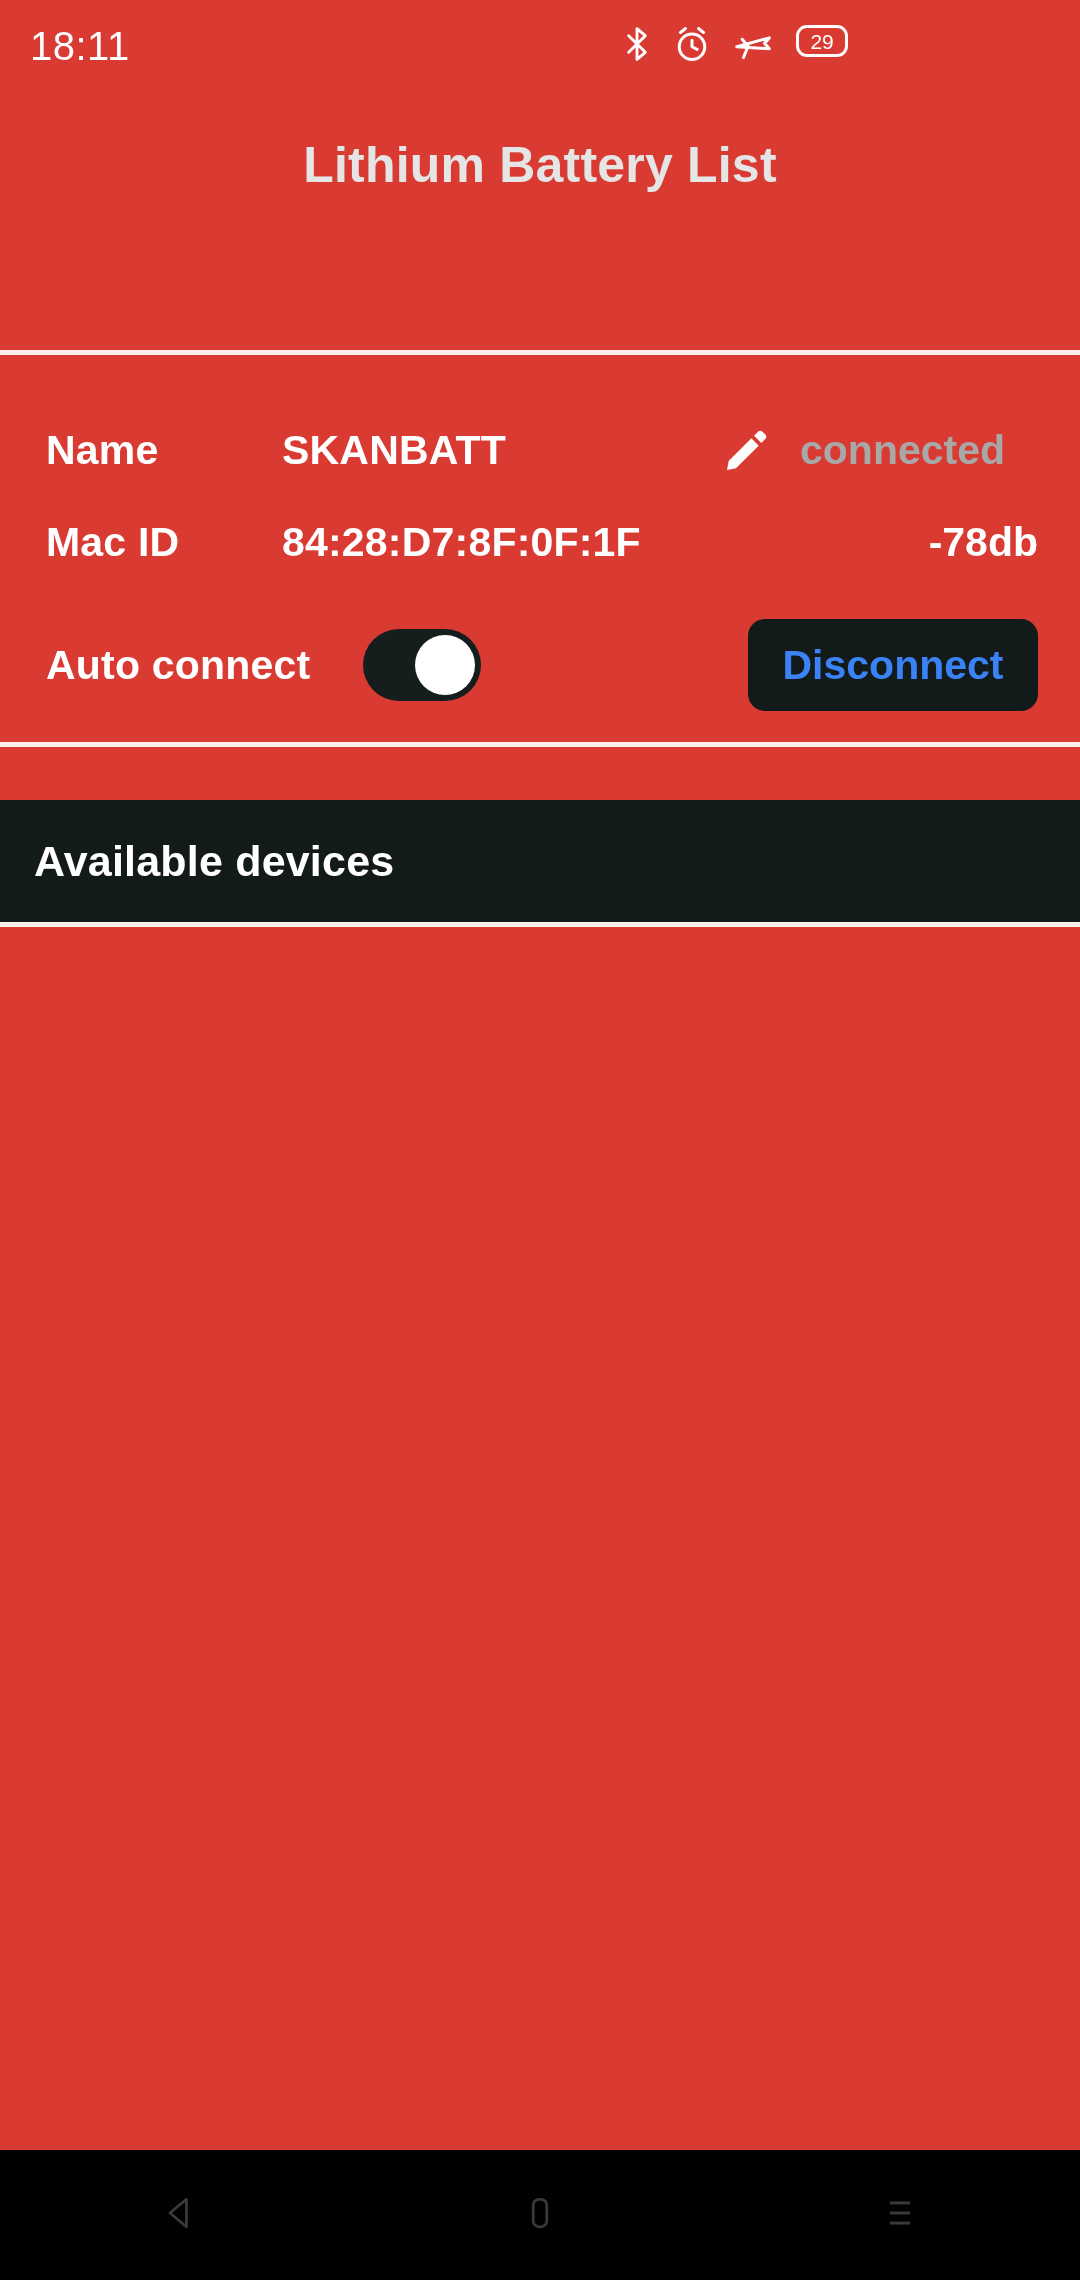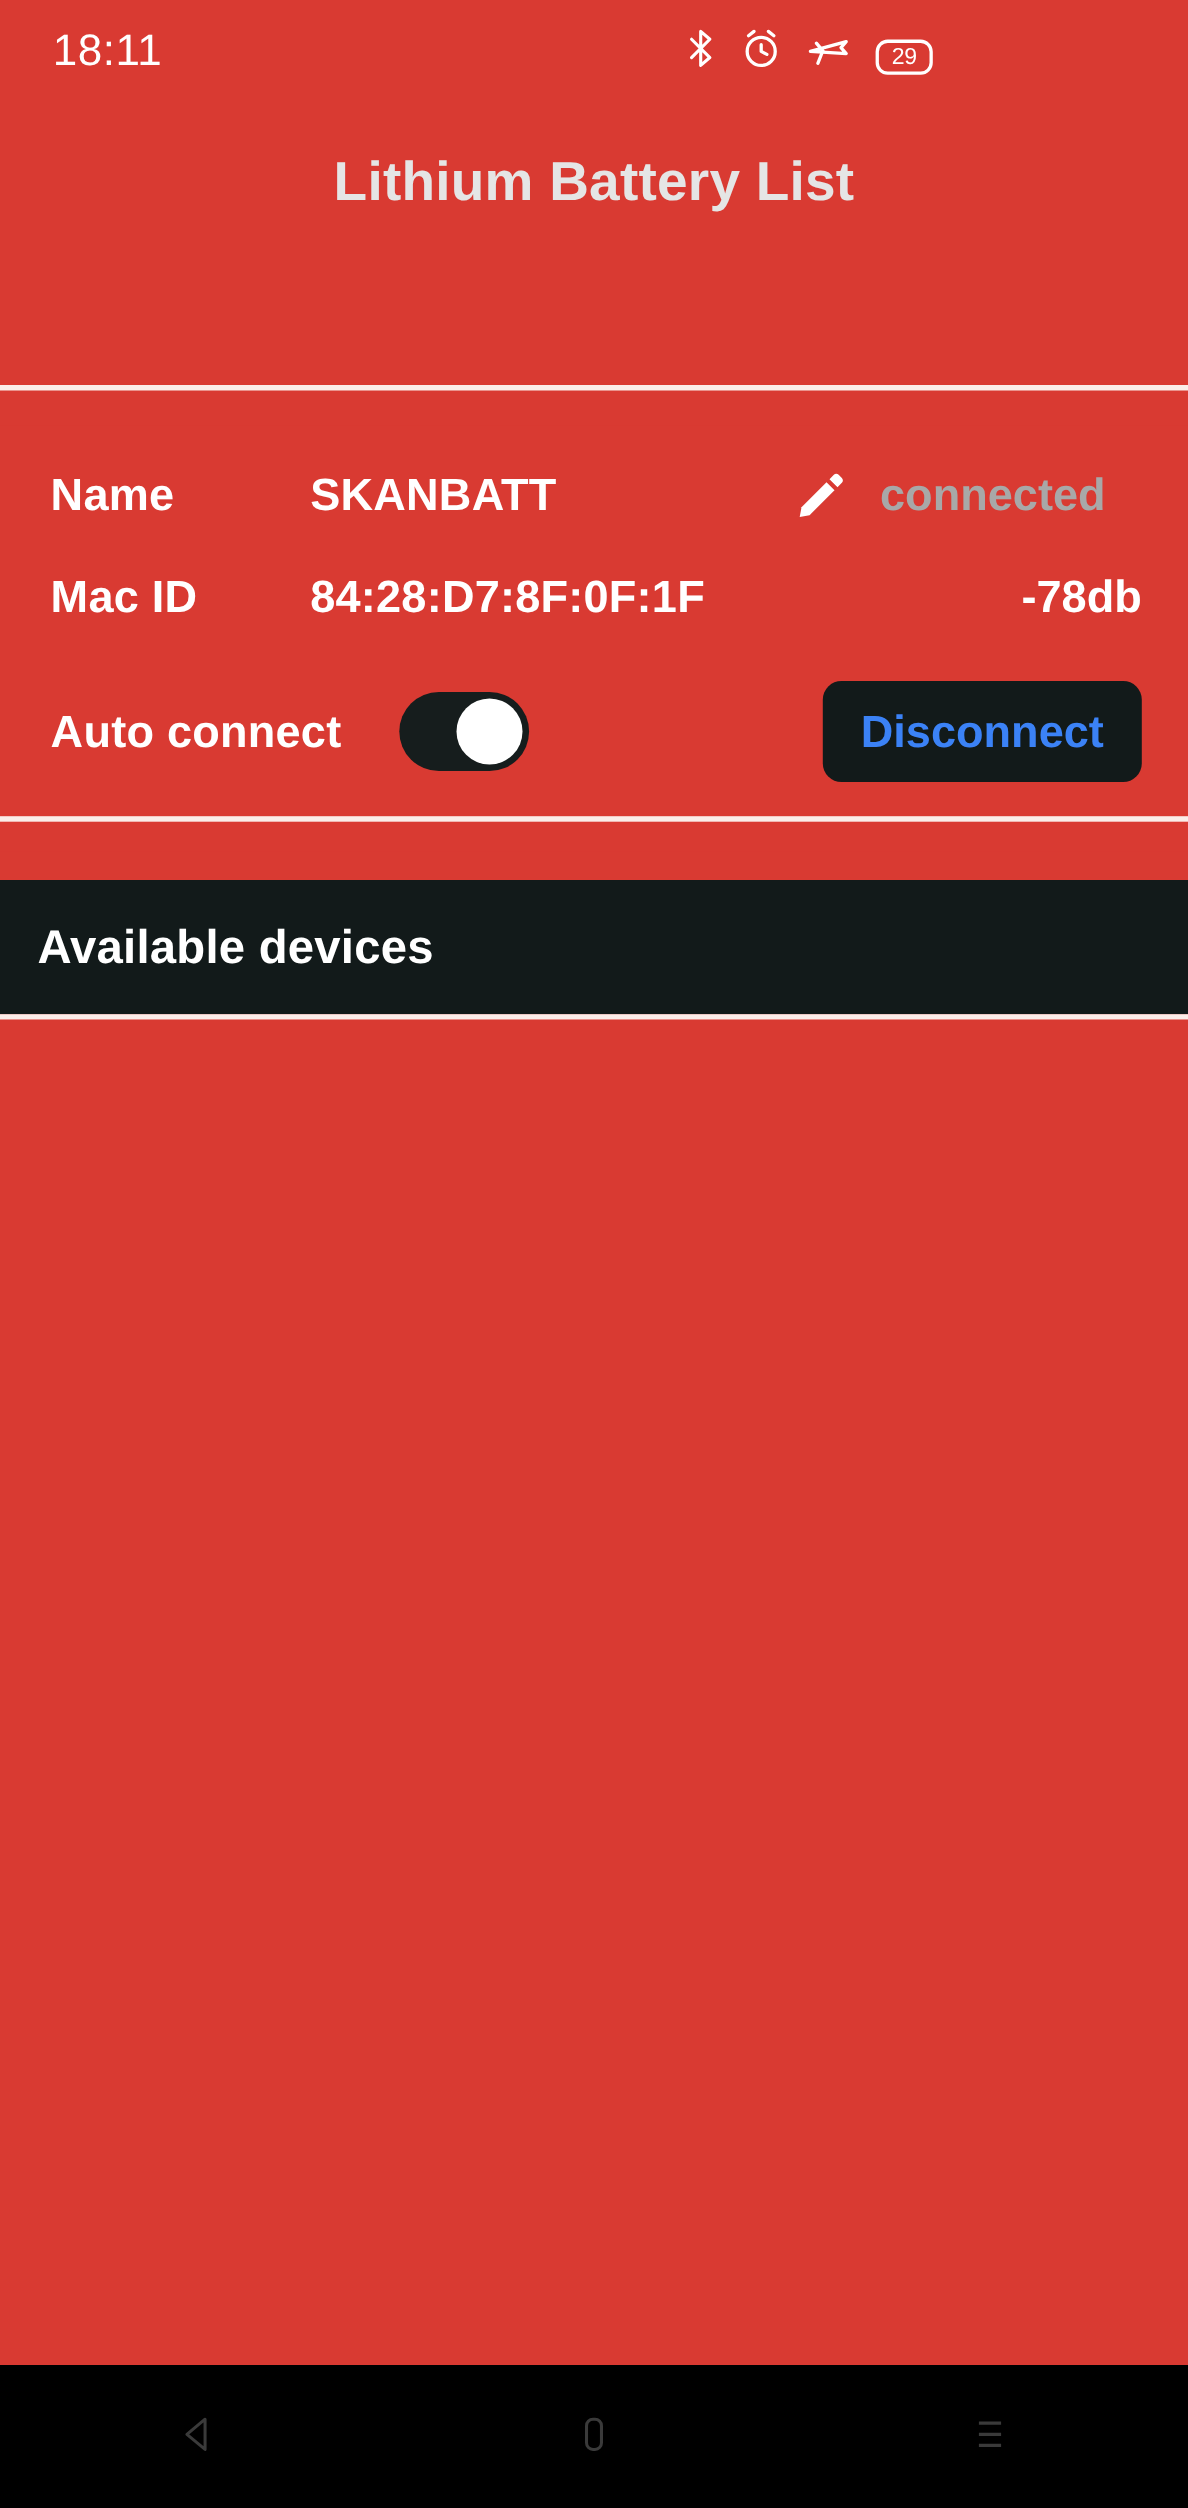--- a/index.html
+++ b/index.html
@@ -8,24 +8,24 @@
     background:#D93A32;
     font-family:"Liberation Sans", sans-serif;
     overflow:hidden;
   }
   #screen { position:relative; width:1080px; height:2280px; background:#D93A32; }
 
   
   #status-bar {
     position:absolute; left:0; top:0; width:888px; height:92px;
     display:flex; align-items:center; justify-content:space-between;
-    padding:0 40px 0 48px; color:#FFFFFF;
+    padding:0 40px 0 30px; color:#FFFFFF;
   }
   #status-clock { font-size:40px; font-weight:400; letter-spacing:.5px; line-height:1; }
-  #status-icons { display:flex; align-items:flex-end; gap:22px; }
+  #status-icons { display:flex; align-items:flex-start; gap:22px; }
   .sicon { display:block; }
   #battery-icon { position:relative; display:flex; align-items:center; justify-content:center;
                   width:52px; height:32px; border:3px solid #fff; border-radius:11px; }
   #battery-level { font-size:21px; font-weight:500; color:#fff; line-height:1; letter-spacing:-.3px; }
 
   
   #app-bar { position:absolute; left:0; top:92px; width:1080px; height:146px;
              display:flex; align-items:center; justify-content:center; }
   #app-title { color:#e5e5e5; font-size:50px; font-weight:700; letter-spacing:.2px; }
 

